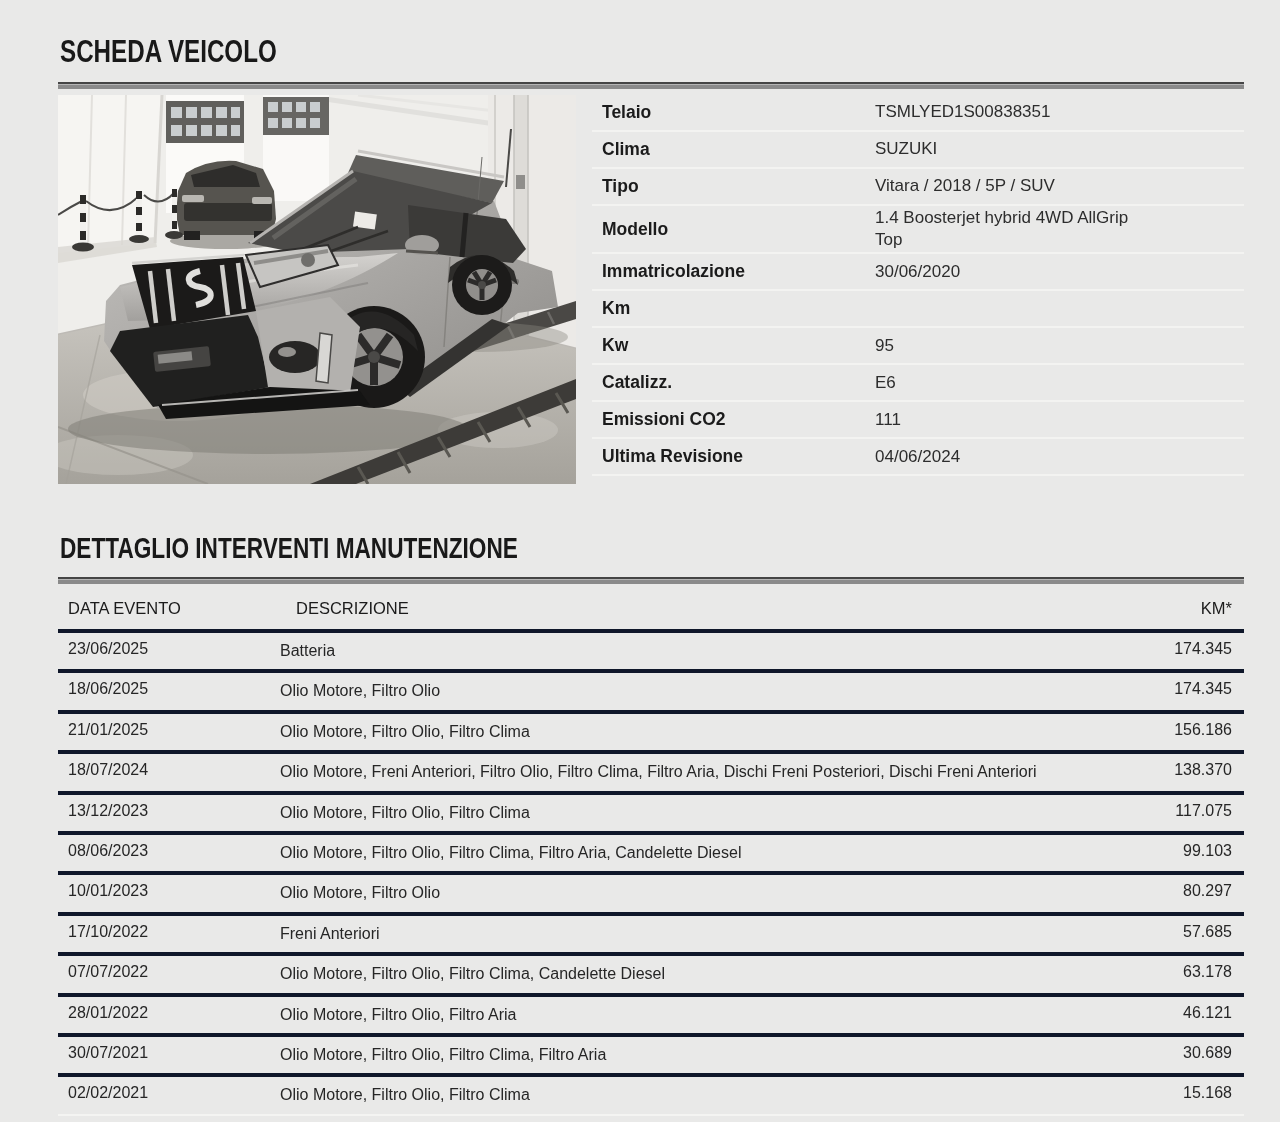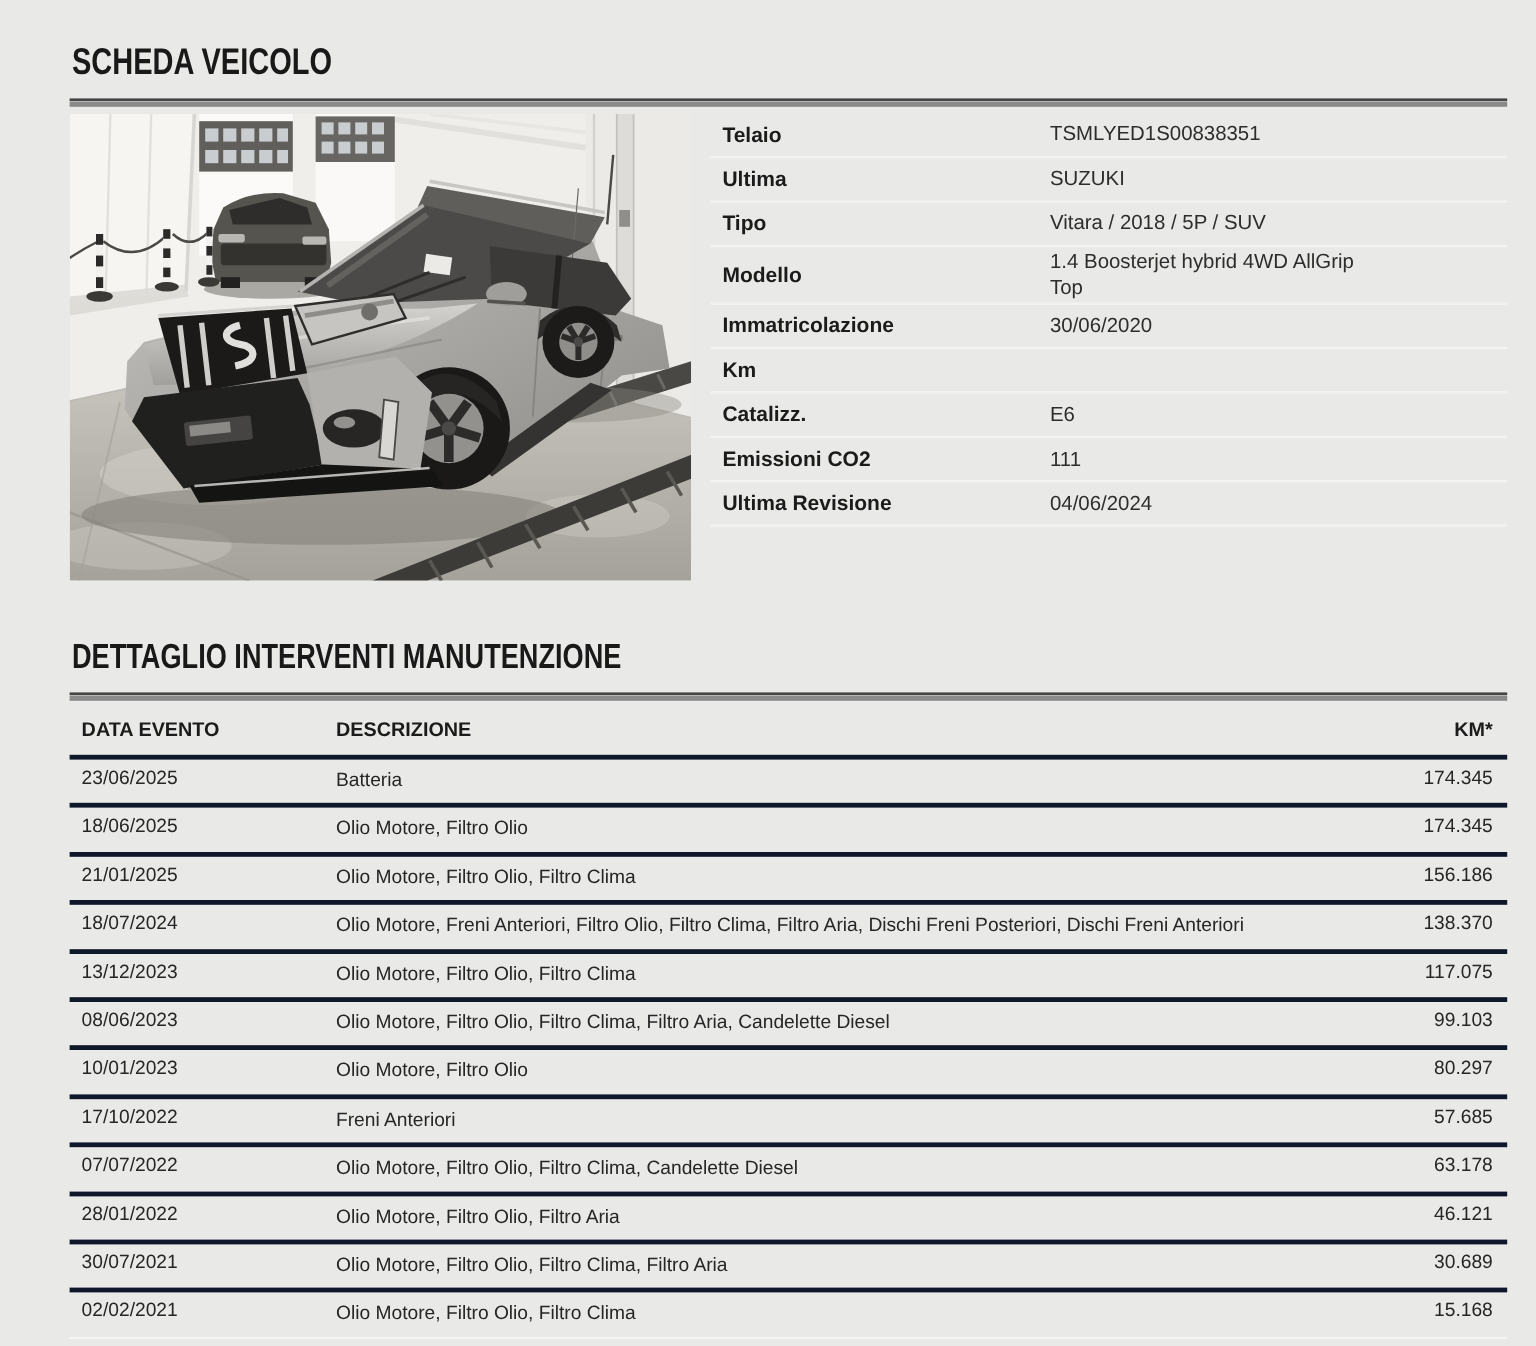--- a/index.html
+++ b/index.html
@@ -3,21 +3,21 @@
 <meta charset="utf-8">
 <style>
   html,body{margin:0;padding:0;}
   body{
     width:1280px;height:1122px;
     background:#e9e9e8;
     font-family:"Liberation Sans", sans-serif;
     color:#222;
     overflow:hidden;
   }
-  .page{padding:0 24px 0 58px;}
+  .page{padding:0 36px 0 58px;}
 
   .doc-title{
     margin:36px 0 0 2px;
     font-size:31px;
     font-weight:bold;
     color:#191919;
     letter-spacing:0px;
     line-height:1;
     transform:scaleX(0.78);
     transform-origin:left center;
@@ -64,21 +64,21 @@
     transform:scaleX(0.78);
     transform-origin:left center;
     white-space:nowrap;
   }
   .rule2{margin-top:14px;}
 
   .maint-table{margin-top:0;}
   .maint-header{
     display:flex;align-items:center;
     padding:13px 12px 9px 10px;
-    font-weight:bold;font-size:16.5px;color:#1b1b1b;
+    font-weight:normal;font-size:16.5px;color:#1b1b1b;gap:16px;
   }
   .maint-row{
     display:flex;align-items:flex-start;
     border-top:4px solid #0f172a;
     padding:7px 12px 7px 10px;
     font-size:16px;color:#262626;
   }
   .maint-row:last-child{border-bottom:2px solid #f4f4f2;}
   .col-date{flex:0 0 212px;}
   .col-desc{flex:1;padding-right:26px;line-height:1.4;}
@@ -278,38 +278,42 @@
         <path d="M300,372 L310,389 M340,357 L352,378 M380,342 L392,362 M420,327 L432,347 M460,312 L472,332 M498,298 L510,318" stroke="#5a5852" stroke-width="3"></path>
       </svg>
     </div>
 
     <div class="info-table">
       <div class="info-row">
         <div class="info-label">Telaio</div>
         <div class="info-value">TSMLYED1S00838351</div>
       </div>
       <div class="info-row">
-        <div class="info-label">Ultima</div>
+        <div class="info-label">Clima</div>
         <div class="info-value">SUZUKI</div>
       </div>
       <div class="info-row">
         <div class="info-label">Tipo</div>
         <div class="info-value">Vitara / 2018 / 5P / SUV</div>
       </div>
       <div class="info-row">
         <div class="info-label">Modello</div>
         <div class="info-value">1.4 Boosterjet hybrid 4WD AllGrip
 Top</div>
       </div>
       <div class="info-row">
         <div class="info-label">Immatricolazione</div>
         <div class="info-value">30/06/2020</div>
       </div>
       <div class="info-row">
         <div class="info-label">Km</div>
+      </div>
+      <div class="info-row">
+        <div class="info-label">Kw</div>
+        <div class="info-value">95</div>
       </div>
       <div class="info-row">
         <div class="info-label">Catalizz.</div>
         <div class="info-value">E6</div>
       </div>
       <div class="info-row">
         <div class="info-label">Emissioni CO2</div>
         <div class="info-value">111</div>
       </div>
       <div class="info-row">

